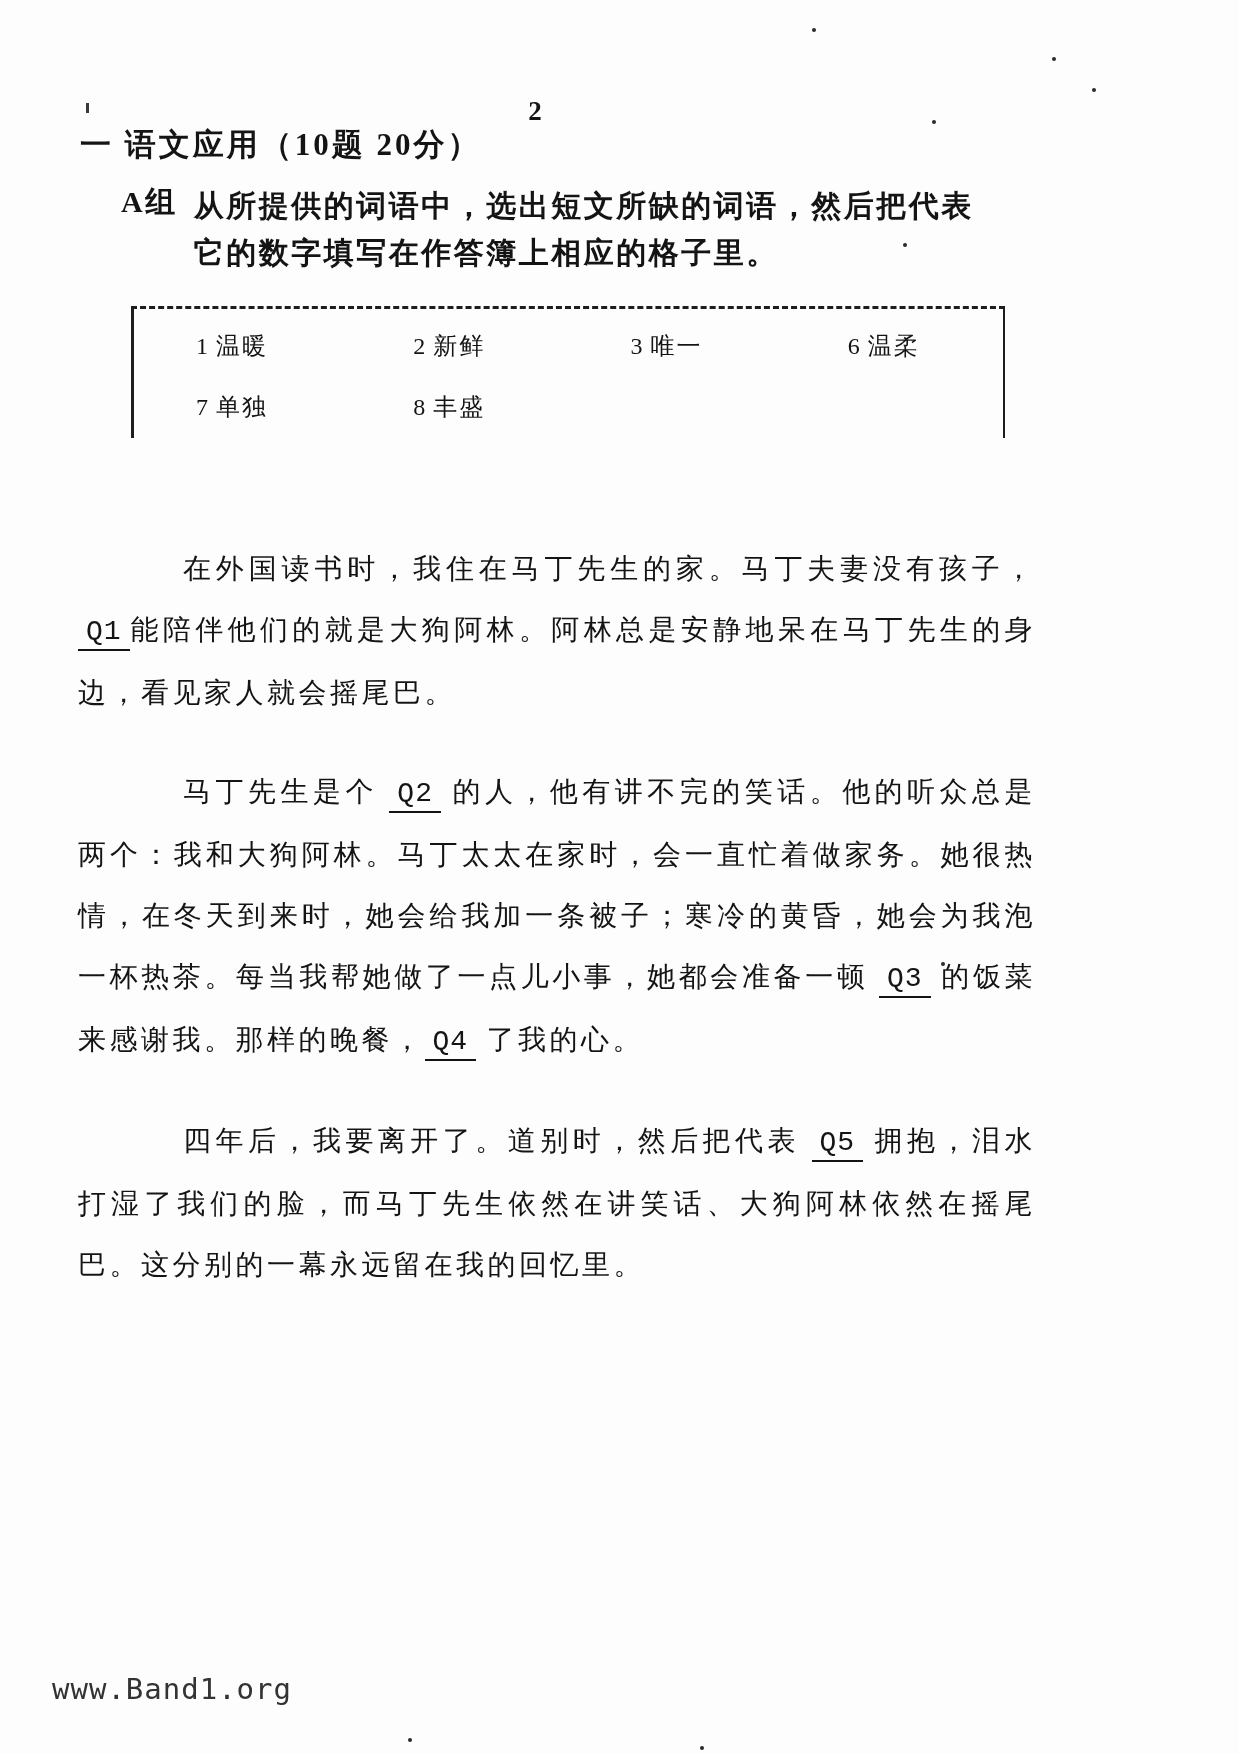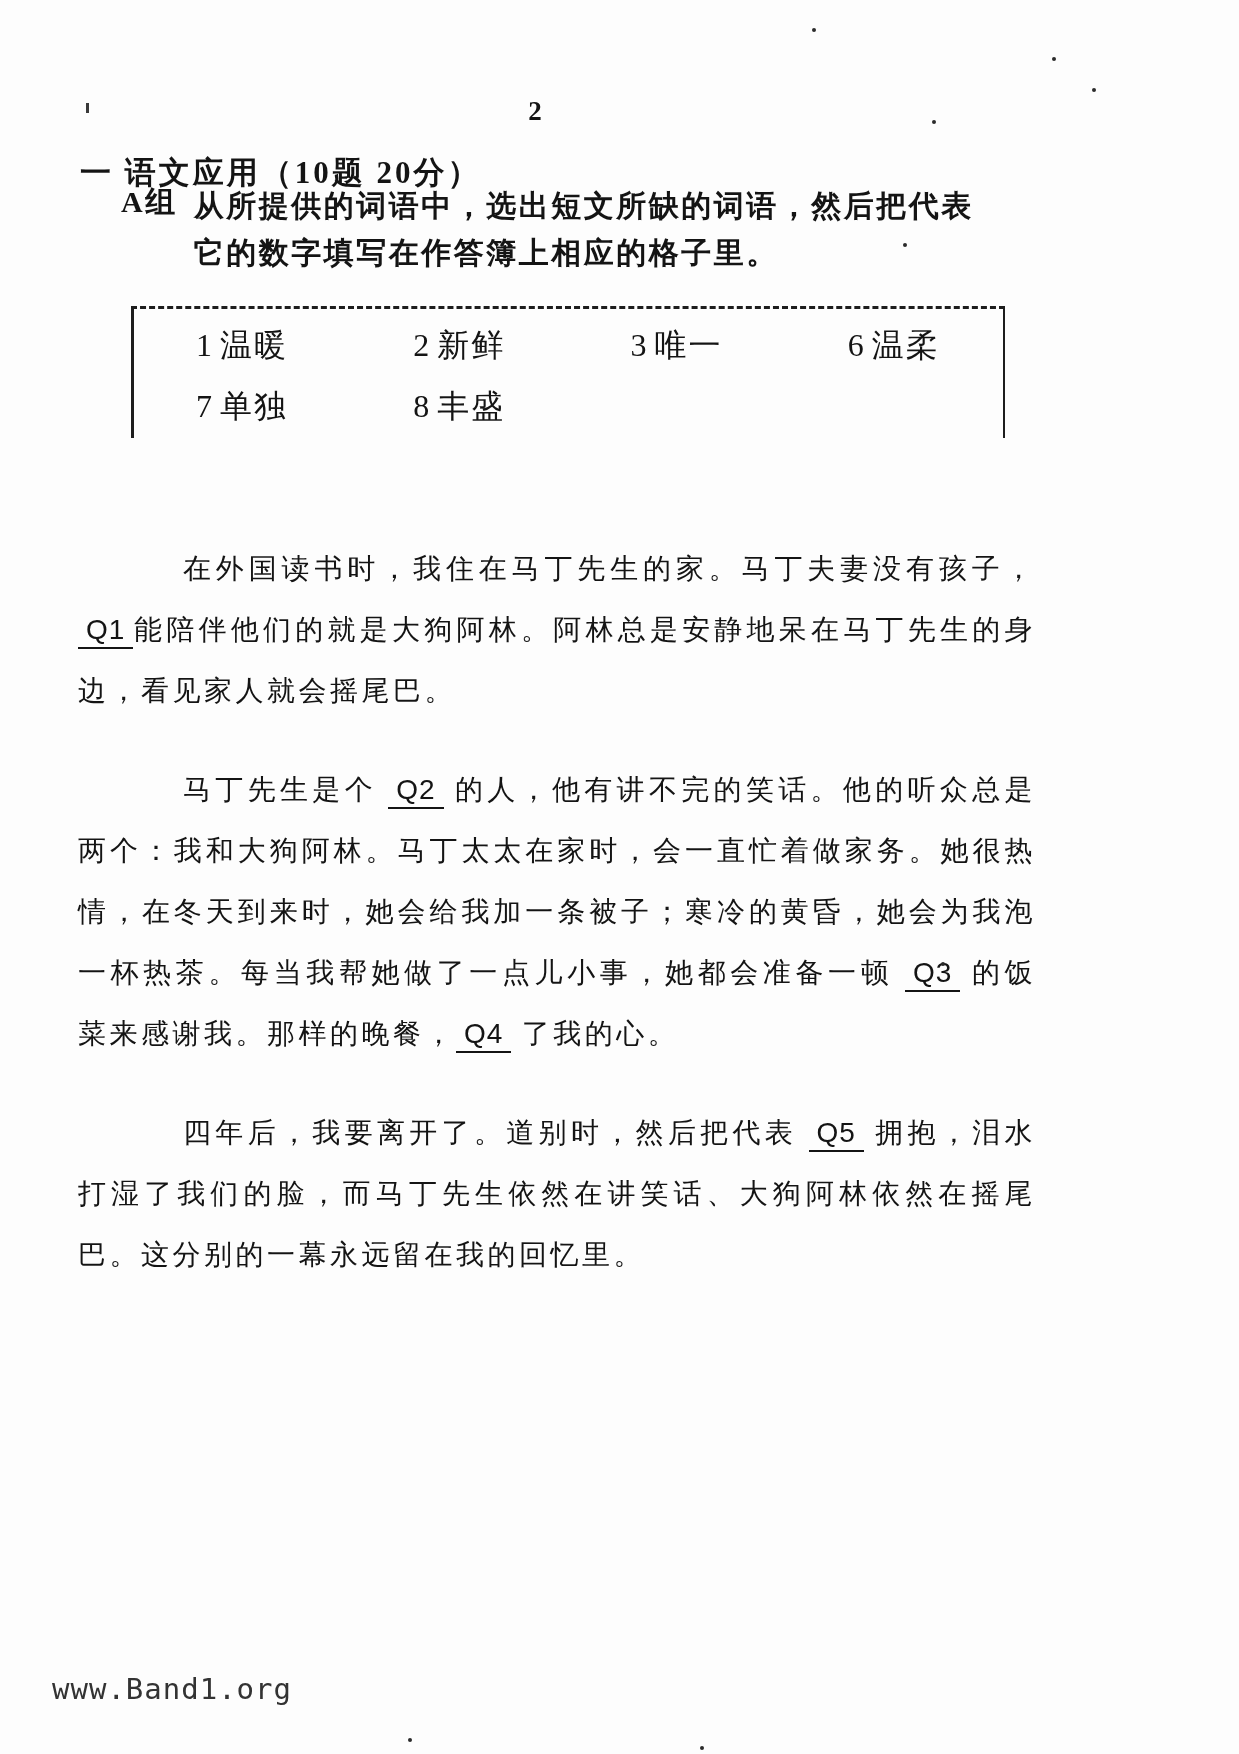--- a/index.html
+++ b/index.html
@@ -10,21 +10,21 @@
     font-family:"Liberation Serif", serif;
     color:#141414;
     overflow:hidden;
   }
   .page-number {
     position:absolute; top:96px; left:0; width:1070px;
     text-align:center;
     font-size:27px; font-weight:bold;
   }
   .heading {
-    position:absolute; top:152px; left:80px;
+    position:absolute; top:124px; left:80px;
     font-size:31px; font-weight:bold; letter-spacing:3px;
     white-space:nowrap;
   }
   .instructions {
     position:absolute; top:182px; left:121px;
     display:flex; align-items:flex-start;
     font-size:30px; font-weight:bold; letter-spacing:2.5px;
   }
   .instructions .group-label { margin-right:16px; white-space:nowrap;text-align:center; }
   .instructions .instr-lines { width:800px; line-height:47px; }
@@ -35,35 +35,35 @@
     border-left:3px solid #1d1d1d;
     border-right:2px solid #1d1d1d;
     display:grid;
     grid-template-columns:repeat(4,1fr);
     grid-template-rows:1fr 1fr;
     align-items:center;
     padding-top:6px;
     box-sizing:border-box;
   }
   .word-cell {
-    font-size:32px; letter-spacing:2px;
+    font-size:24px; letter-spacing:2px;
     padding-left:62px; white-space:nowrap;
   }
   .word-cell .num { margin-right:6px; }
   .passage {
     position:absolute; top:538px; left:78px; width:958px;
     font-size:28px; line-height:61px; letter-spacing:3.5px;
     text-align:justify;
   }
   .passage p { margin:0 0 38px 0; text-indent:105px; }
   .blank {
     border-bottom:2px solid #141414;
     padding:0 8px 2px 8px;
     letter-spacing:1px;
-    font-family:Liberation Sans, sans-serif;
+    font-family:Liberation Mono, monospace;
   }
   .footer {
     position:absolute; top:1672px; left:52px;
     font-family:"DejaVu Sans Mono", monospace;
     font-size:29px; color:#333; letter-spacing:1px;
   }
   .speck { position:absolute; background:#2b2b2b; border-radius:50%; }
   .s1 { top:28px;  left:812px;  width:4px; height:4px; }
   .s2 { top:57px;  left:1052px; width:4px; height:4px; }
   .s3 { top:88px;  left:1092px; width:4px; height:4px; }

